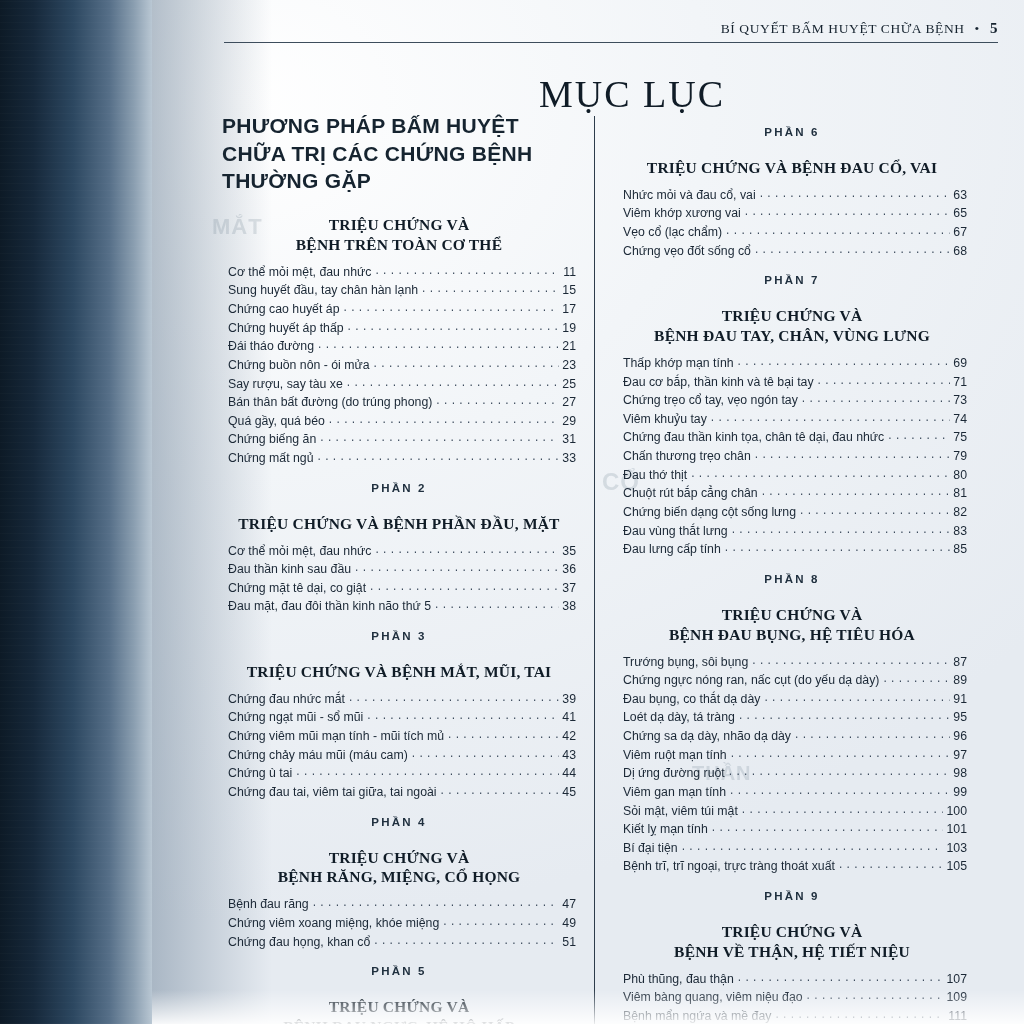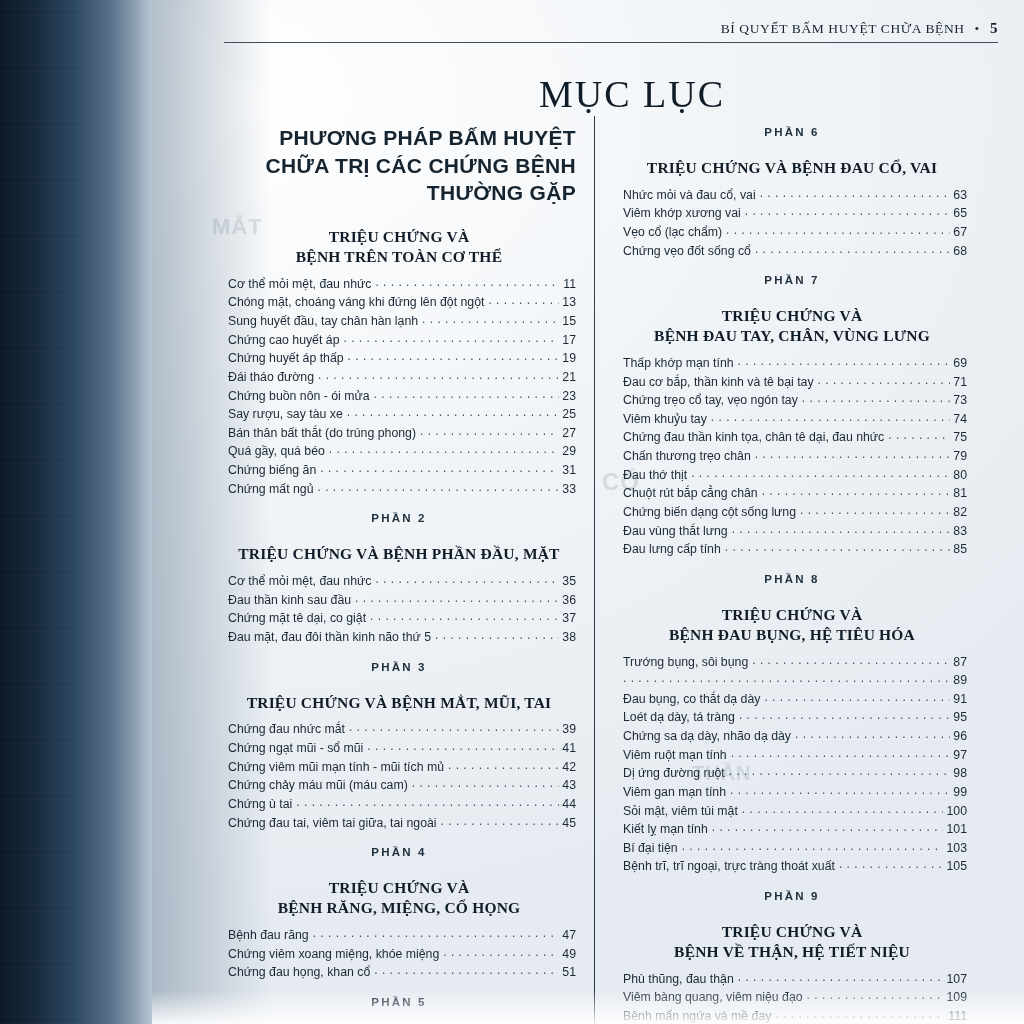--- a/index.html
+++ b/index.html
@@ -123,28 +123,28 @@
   .col-left { width: 372px; padding-right: 18px; }
   .divider {
     width: 1px;
     background: #2d3c4b;
     margin: 4px 0 0 0;
     align-self: stretch;
   }
   .col-right { width: 372px; padding-left: 22px; }
 
   .maintitle {
-    text-align: right;
+    text-align: left;
     font-family: "Liberation Sans", sans-serif;
     font-size: 21px;
     font-weight: bold;
     line-height: 1.32;
     color: #162430;
     letter-spacing: .3px;
-    margin: 12px 0 14px 0;
+    margin: 0 0 14px 0;
   }
 
   .part {
     margin-top: 14px;
   }
   .part-num {
     text-align: center;
     font-family: "Liberation Sans", sans-serif;
     font-size: 11.5px;
     font-weight: bold;
@@ -237,25 +237,20 @@
                   <div>TRIỆU CHỨNG VÀ</div>
                   <div>BỆNH TRÊN TOÀN CƠ THỂ</div>
                 </div>
                 <ul class="entries left-indent">
                   <li class="entry">
                     <span class="etext">Cơ thể mỏi mệt, đau nhức</span>
                     <span class="leader"></span>
                     <span class="epage">11</span>
                   </li>
                   <li class="entry">
-                    <span class="etext">Chóng mặt, choáng váng khi đứng lên đột ngột</span>
-                    <span class="leader"></span>
-                    <span class="epage">13</span>
-                  </li>
-                  <li class="entry">
                     <span class="etext">Sung huyết đầu, tay chân hàn lạnh</span>
                     <span class="leader"></span>
                     <span class="epage">15</span>
                   </li>
                   <li class="entry">
                     <span class="etext">Chứng cao huyết áp</span>
                     <span class="leader"></span>
                     <span class="epage">17</span>
                   </li>
                   <li class="entry">
@@ -272,21 +267,21 @@
                     <span class="etext">Chứng buồn nôn - ói mửa</span>
                     <span class="leader"></span>
                     <span class="epage">23</span>
                   </li>
                   <li class="entry">
                     <span class="etext">Say rượu, say tàu xe</span>
                     <span class="leader"></span>
                     <span class="epage">25</span>
                   </li>
                   <li class="entry">
-                    <span class="etext">Bán thân bất thắt (do trúng phong)</span>
+                    <span class="etext">Bán thân bất đường (do trúng phong)</span>
                     <span class="leader"></span>
                     <span class="epage">27</span>
                   </li>
                   <li class="entry">
                     <span class="etext">Quá gầy, quá béo</span>
                     <span class="leader"></span>
                     <span class="epage">29</span>
                   </li>
                   <li class="entry">
                     <span class="etext">Chứng biếng ăn</span>
@@ -502,20 +497,21 @@
                   <div>TRIỆU CHỨNG VÀ</div>
                   <div>BỆNH ĐAU BỤNG, HỆ TIÊU HÓA</div>
                 </div>
                 <ul class="entries left-indent">
                   <li class="entry">
                     <span class="etext">Trướng bụng, sôi bụng</span>
                     <span class="leader"></span>
                     <span class="epage">87</span>
                   </li>
                   <li class="entry">
+                    <span class="etext">Chứng ngực nóng ran, nấc cụt (do yếu dạ dày)</span>
                     <span class="leader"></span>
                     <span class="epage">89</span>
                   </li>
                   <li class="entry">
                     <span class="etext">Đau bụng, co thắt dạ dày</span>
                     <span class="leader"></span>
                     <span class="epage">91</span>
                   </li>
                   <li class="entry">
                     <span class="etext">Loét dạ dày, tá tràng</span>

